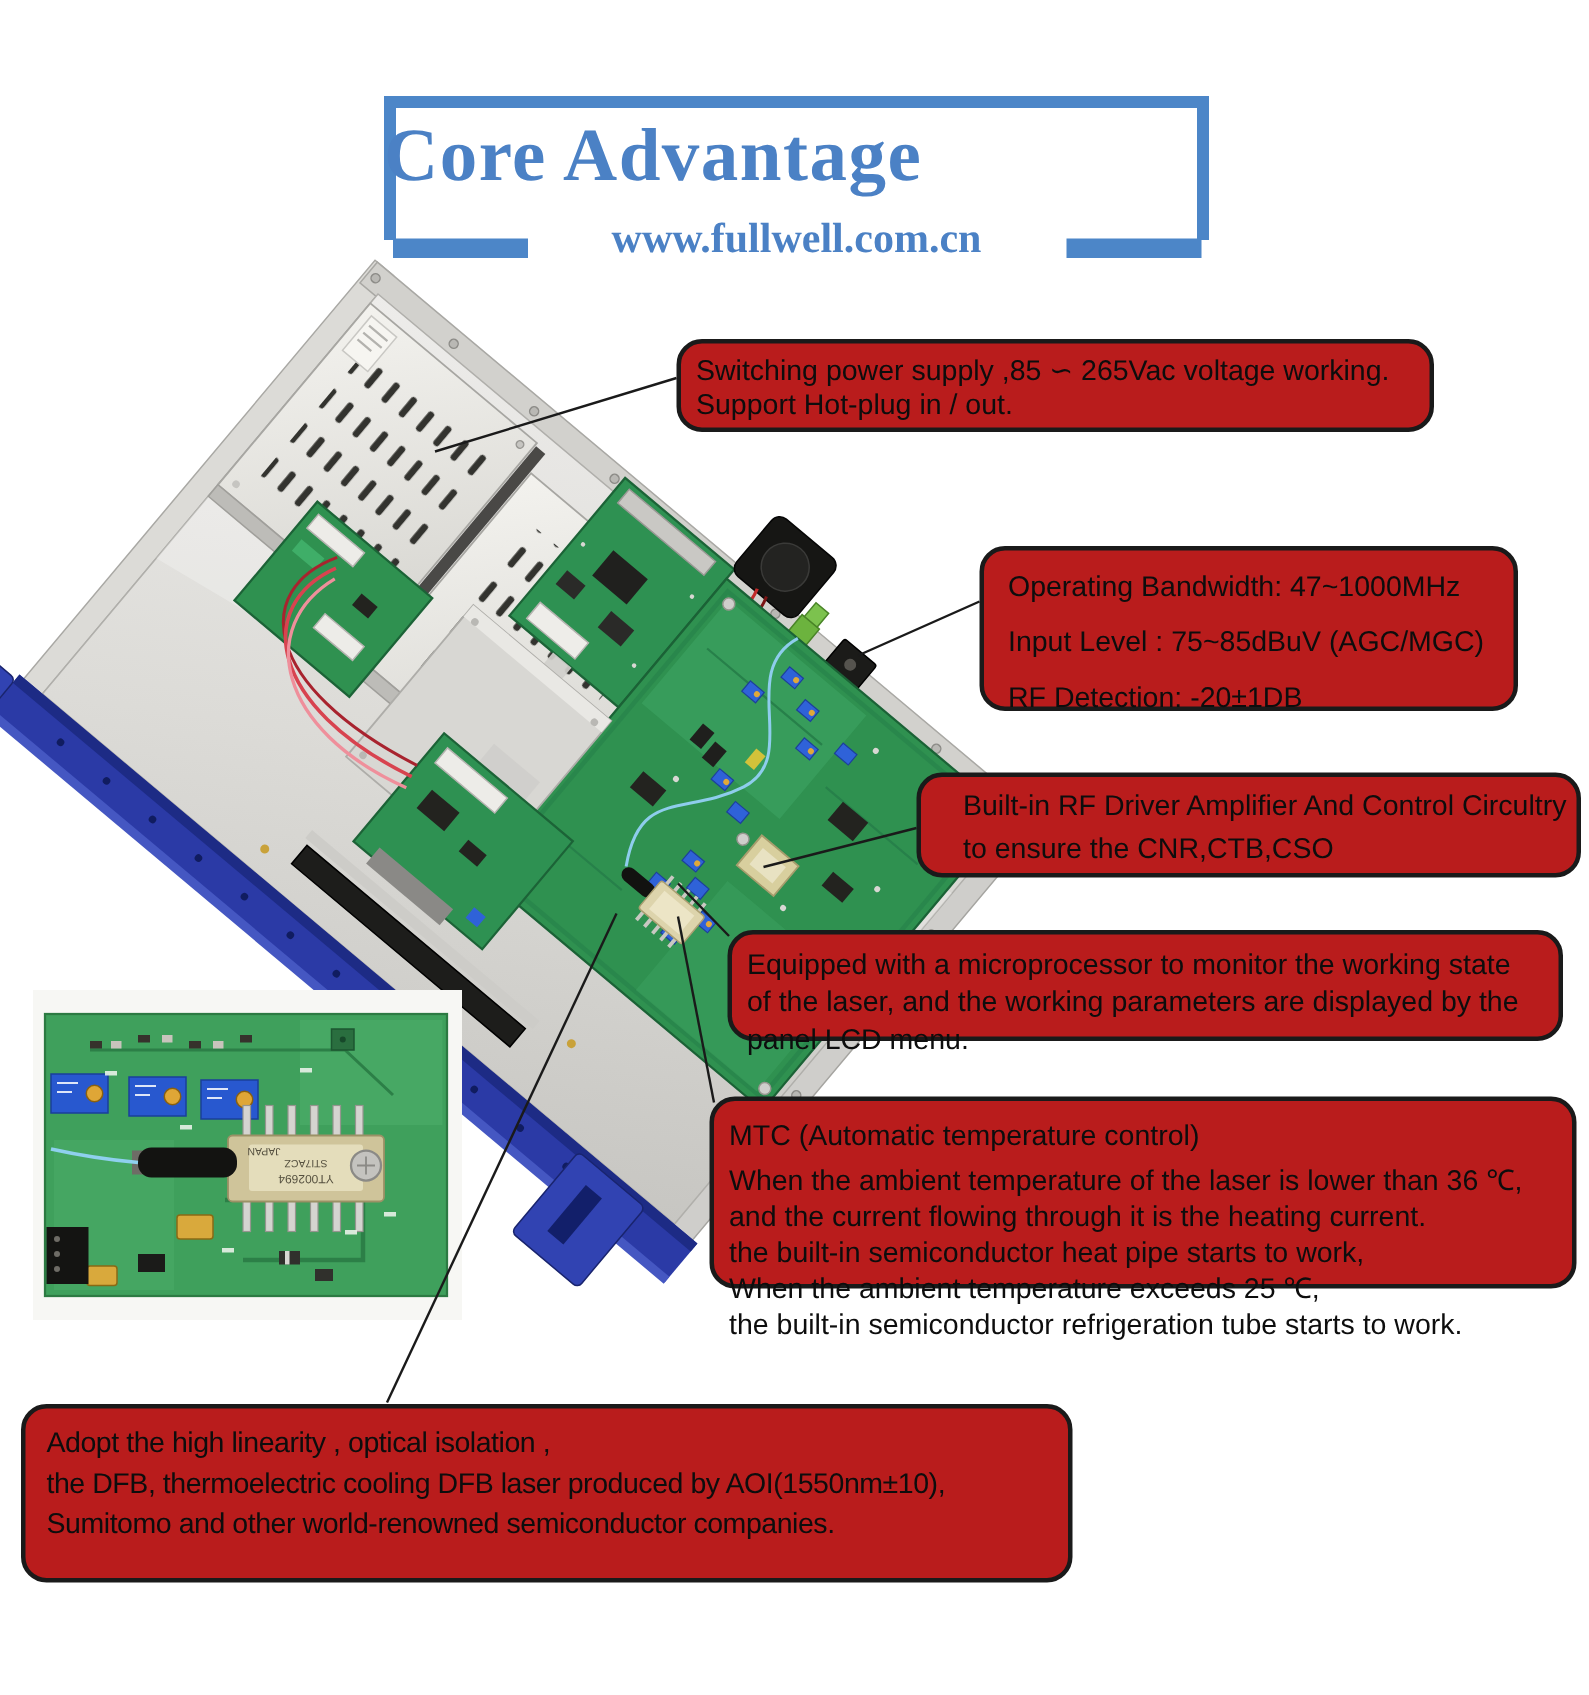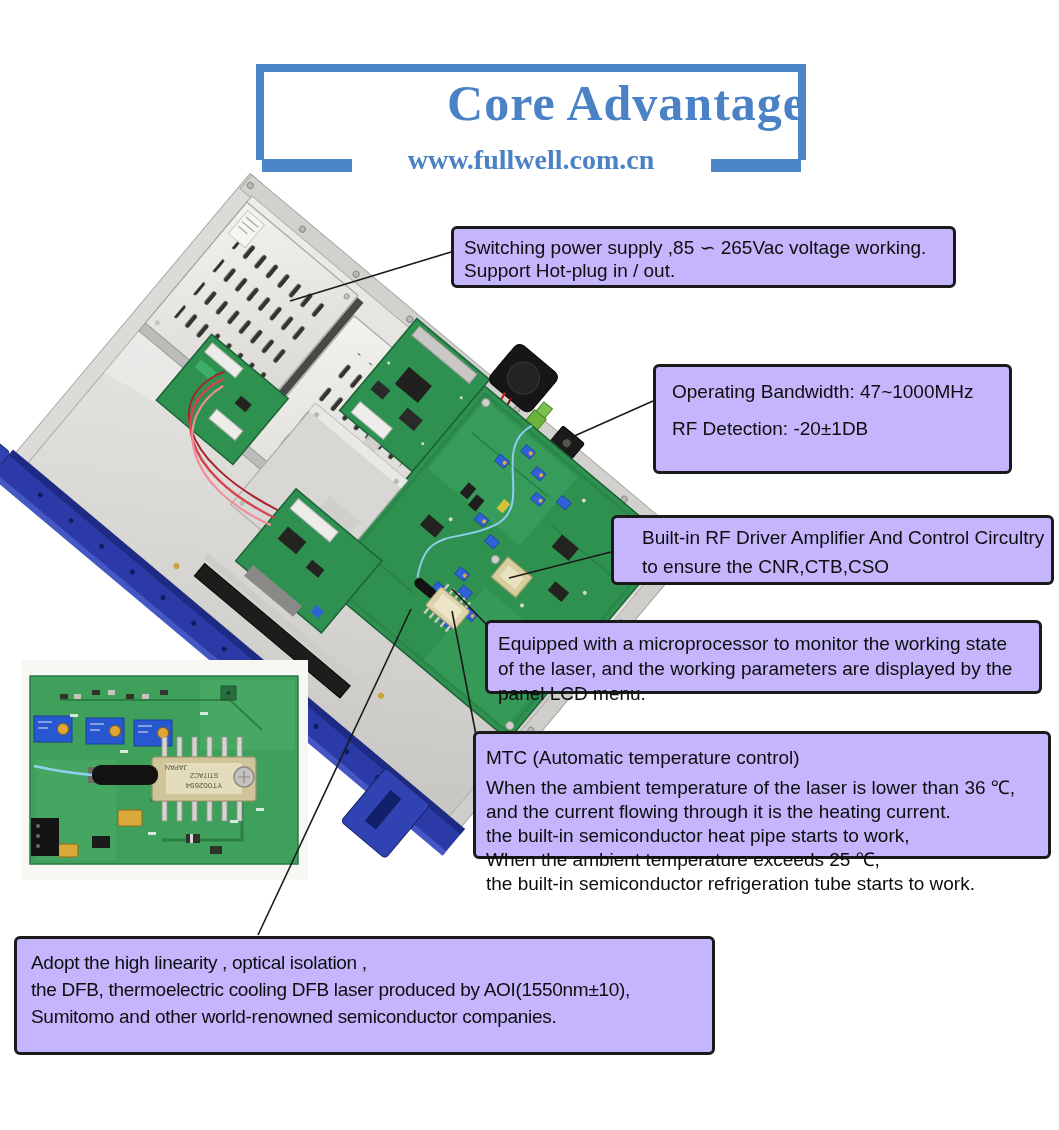--- a/index.html
+++ b/index.html
@@ -2,30 +2,30 @@
 <html><head>
 <meta charset="utf-8">
 <style>
   html,body{margin:0;padding:0;background:#ffffff;}
   .stage{position:relative;width:1059px;height:1130px;background:#ffffff;overflow:hidden;
          font-family:"Liberation Sans",sans-serif;color:#111;}
   .photo-svg{position:absolute;left:0;top:0;z-index:0;}
   
   .hdr-box{position:absolute;left:256px;top:64px;width:550px;height:96px;
            border:8px solid #4c86c8;border-bottom:none;box-sizing:border-box;z-index:2;}
-  .hdr-title{position:absolute;left:256px;top:74px;width:550px;text-align:right;
+  .hdr-title{position:absolute;left:256px;top:74px;width:550px;text-align:left;
              font-family:"Liberation Serif",serif;font-weight:bold;font-size:50px;
              letter-spacing:1px;color:#4b81c5;z-index:3;}
   .hdr-url{position:absolute;left:256px;top:144px;width:550px;text-align:center;
            font-family:"Liberation Serif",serif;font-weight:bold;font-size:28px;
            color:#4b81c5;z-index:3;}
   .hdr-bar{position:absolute;top:159px;width:90px;height:13px;background:#4c86c8;z-index:3;}
   .hdr-bar.left{left:262px;} .hdr-bar.right{left:711px;}
   
-  .box{position:absolute;background:#c4b5fd;border:3px solid #1a1a1a;border-radius:6px;
+  .box{position:absolute;background:#b91c1c;border:3px solid #1a1a1a;border-radius:17px;
        box-sizing:border-box;font-size:19px;line-height:23px;color:#0d0d0d;z-index:2;}
   .box .ln{white-space:nowrap;}
   #box-ps   {left:451px;top:226px;width:505px;height:62px;padding:7px 8px 0 10px;}
   #box-bw   {left:653px;top:343px;width:359px;height:110px;padding:13px 0 0 16px;margin-top:21px;}
   #box-bw .ln{margin-bottom:14px;}
   #box-rf   {left:611px;top:515px;width:443px;height:70px;padding:8px 0 0 28px;}
   #box-rf .ln{margin-bottom:6px;}
   #box-mp   {left:485px;top:620px;width:557px;height:74px;padding:8px 0 0 10px;line-height:25px;}
   #box-mtc  {left:473px;top:731px;width:578px;height:128px;padding:12px 18px 0 10px;}
   #box-mtc .ttl{line-height:23px;margin-bottom:7px;white-space:nowrap;}
@@ -387,20 +387,21 @@
   <div class="hdr-bar right"></div>
   <div class="hdr-url">www.fullwell.com.cn</div>
 
   <div class="box" id="box-ps">
     <div class="ln">Switching power supply ,85 ∽ 265Vac voltage working.</div>
     <div class="ln">Support Hot-plug in / out.</div>
   </div>
 
   <div class="box" id="box-bw">
     <div class="ln">Operating Bandwidth: 47~1000MHz</div>
+    <div class="ln">Input Level : 75~85dBuV (AGC/MGC)</div>
     <div class="ln">RF Detection: -20±1DB</div>
   </div>
 
   <div class="box" id="box-rf">
     <div class="ln">Built-in RF Driver Amplifier And Control Circultry</div>
     <div class="ln">to ensure the CNR,CTB,CSO</div>
   </div>
 
   <div class="box" id="box-mp">
     <div class="ln">Equipped with a microprocessor to monitor the working state</div>

